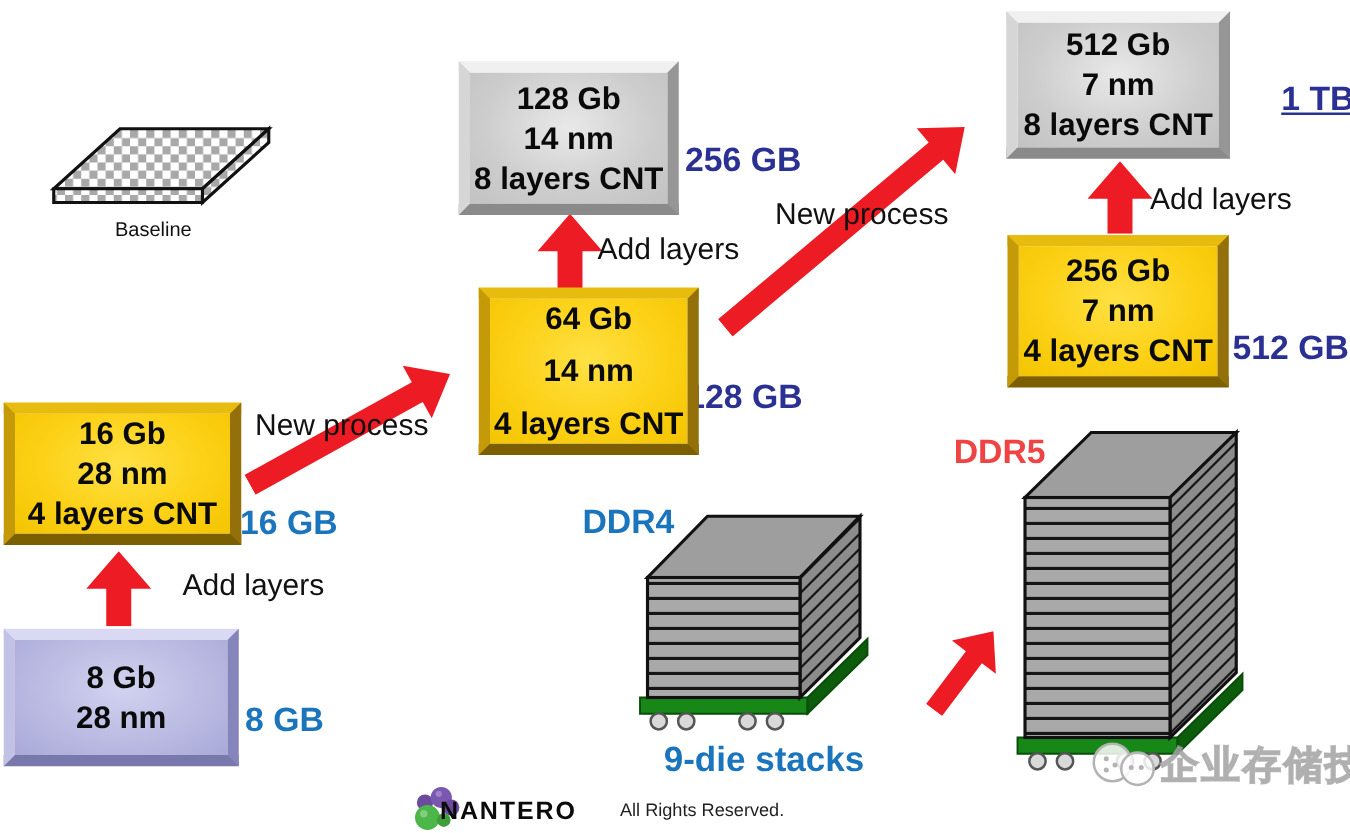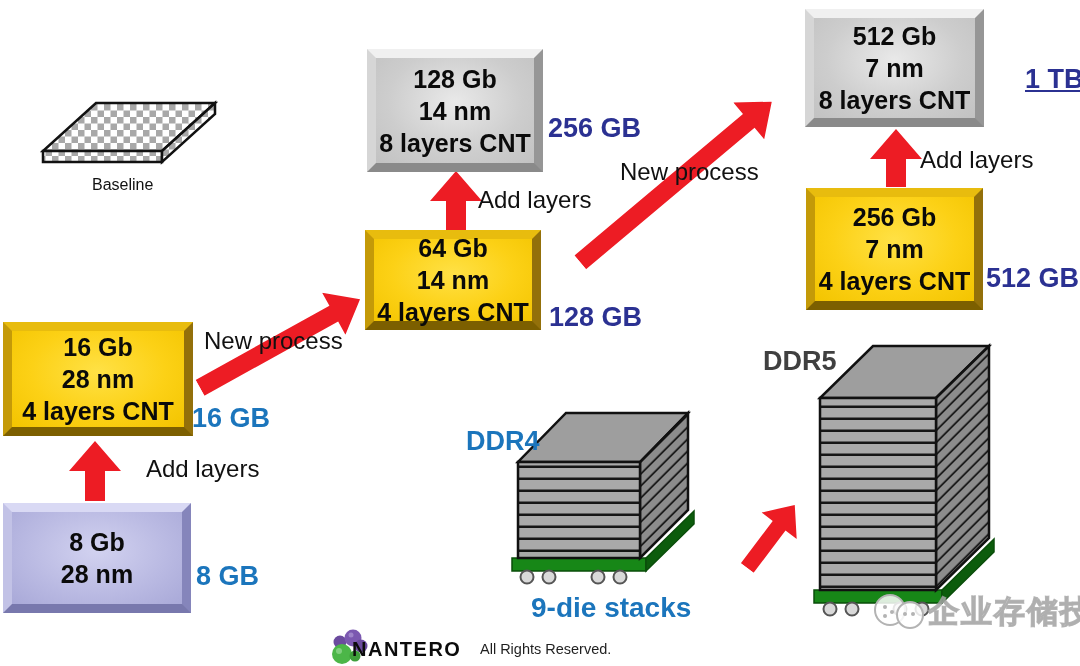--- a/index.html
+++ b/index.html
@@ -105,21 +105,21 @@
 
   <div class="chip purple" style="left:3px;top:503px;width:188px;height:110px;z-index:2;">
     <div>8 Gb</div>
     <div>28 nm</div>
   </div>
   <div class="chip yellow" style="left:3px;top:322px;width:190px;height:114px;z-index:2;">
     <div>16 Gb</div>
     <div>28 nm</div>
     <div>4 layers CNT</div>
   </div>
-  <div class="chip yellow" style="left:365px;top:230px;width:176px;height:100px;z-index:2;">
+  <div class="chip yellow" style="left:383px;top:230px;width:176px;height:134px;z-index:2;justify-content:space-between;">
     <div>64 Gb</div>
     <div>14 nm</div>
     <div>4 layers CNT</div>
   </div>
   <div class="chip gray" style="left:367px;top:49px;width:176px;height:123px;z-index:2;">
     <div>128 Gb</div>
     <div>14 nm</div>
     <div>8 layers CNT</div>
   </div>
   <div class="chip yellow" style="left:806px;top:188px;width:177px;height:122px;z-index:2;">
@@ -139,23 +139,23 @@
   <div class="cap navy" style="left:548px;top:113px;">256 GB</div>
   <div class="cap navy" style="left:986px;top:263px;">512 GB</div>
   <div class="cap navy" style="left:1025px;top:64px;text-decoration:underline;">1 TB</div>
 
   <div class="tlabel" style="left:146px;top:455px;">Add layers</div>
   <div class="tlabel" style="left:204px;top:327px;">New process</div>
   <div class="tlabel" style="left:478px;top:186px;">Add layers</div>
   <div class="tlabel" style="left:620px;top:158px;">New process</div>
   <div class="tlabel" style="left:920px;top:146px;">Add layers</div>
 
-  <div class="stacklabel" style="left:466px;top:426px;font-size:27px;color:#1B75BC;z-index:2;">DDR4</div>
+  <div class="stacklabel" style="left:466px;top:402px;font-size:27px;color:#1B75BC;z-index:2;">DDR4</div>
   <div class="stacklabel" style="left:531px;top:592px;font-size:28px;color:#1B75BC;z-index:2;">9-die stacks</div>
-  <div class="stacklabel" style="left:763px;top:346px;font-size:27px;color:#404040;z-index:2;">DDR5</div>
+  <div class="stacklabel" style="left:763px;top:346px;font-size:27px;color:#ef4444;z-index:2;">DDR5</div>
 
   <div class="abs" style="left:860px;top:585px;width:240px;height:52px;z-index:5;">
     <svg style="position:absolute;left:0;top:0;" width="70" height="52" viewBox="0 0 70 52">
       <circle cx="30" cy="25" r="15" fill="rgba(255,255,255,0.85)" stroke="#b3b3b3" stroke-width="2"></circle>
       <circle cx="50" cy="30" r="13" fill="rgba(255,255,255,0.85)" stroke="#b3b3b3" stroke-width="2"></circle>
       <circle cx="25" cy="22" r="2" fill="#b3b3b3"></circle>
       <circle cx="32" cy="27" r="2" fill="#b3b3b3"></circle>
       <circle cx="25" cy="31" r="2" fill="#b3b3b3"></circle>
       <circle cx="45" cy="29" r="2" fill="#b3b3b3"></circle>
       <circle cx="53" cy="29" r="2" fill="#b3b3b3"></circle>
@@ -166,15 +166,15 @@
   <svg class="abs" style="left:330px;top:629px;" width="40" height="37" viewBox="0 0 40 37">
     <circle cx="10" cy="13" r="6.5" fill="#6B4B9E"></circle>
     <circle cx="23" cy="9" r="8.5" fill="#7B58B0"></circle>
     <circle cx="31" cy="17" r="6.5" fill="#6B4B9E"></circle>
     <circle cx="12" cy="25" r="10" fill="#4CB648"></circle>
     <circle cx="25" cy="27" r="5.5" fill="#3E9E3A"></circle>
     <circle cx="9" cy="22" r="3" fill="#8fd48c" opacity="0.8"></circle>
     <circle cx="21" cy="6" r="2.5" fill="#a88fd0" opacity="0.8"></circle>
   </svg>
   <div class="wordmark" style="left:352px;top:638px;">NANTERO</div>
-  <div class="footer-text" style="left:480px;top:641px;font-size:14.5px;">All Rights Reserved.</div>
+  <div class="footer-text" style="left:496px;top:641px;font-size:14.5px;">All Rights Reserved.</div>
 
 </div>
 
 </body></html>

